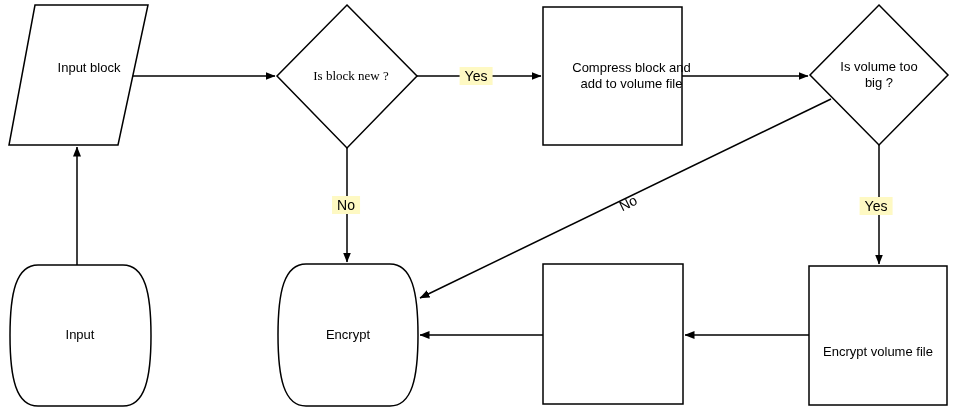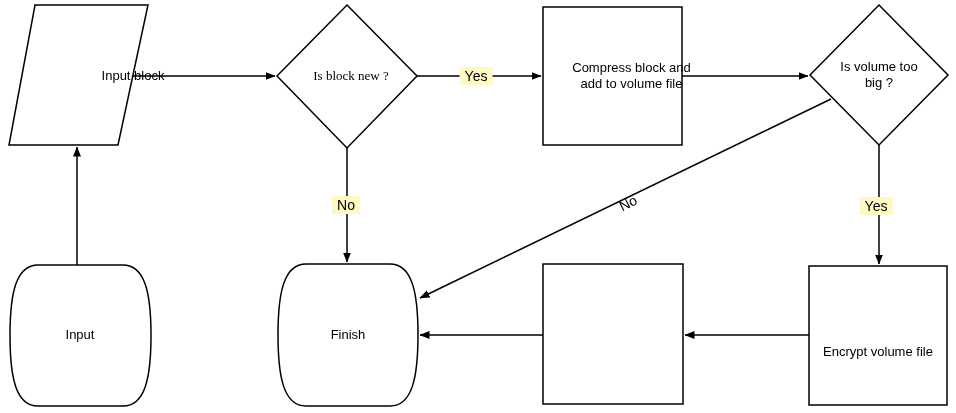--- a/index.html
+++ b/index.html
@@ -86,33 +86,33 @@
     <path class="shape" d="M 38 265 L 123 265 C 145 265 151 293 151 335.5
                            C 151 378 145 406 123 406 L 38 406
                            C 16 406 10 378 10 335.5 C 10 293 16 265 38 265 Z"></path>
     <path class="shape" d="M 306 264 L 390 264 C 412 264 418 292 418 335
                            C 418 378 412 406 390 406 L 306 406
                            C 284 406 278 378 278 335 C 278 292 284 264 306 264 Z"></path>
     <rect class="shape" x="543" y="264" width="140" height="140"></rect>
     <rect class="shape" x="809" y="266" width="138" height="139"></rect>
   </svg>
 
-  <div class="node-label" style="left:23px; top:60px; width:132px; height:32px;padding-left:44px;">Input block</div>
+  <div class="node-label" style="left:23px; top:52px; width:132px; height:32px;">Input block</div>
 
   <div class="node-label" style="left:296px; top:60px; width:110px; height:32px;font-family:Liberation Serif, serif;">Is block new ?</div>
 
   <div class="node-label" style="left:545px; top:7px; width:135px; height:138px;margin-left:19px;">Compress block and
 add to volume file</div>
 
   <div class="node-label" style="left:824px; top:42px; width:110px; height:66px;">Is volume too
 big ?</div>
 
   <div class="node-label" style="left:25px; top:319px; width:110px; height:32px;">Input</div>
 
-  <div class="node-label" style="left:293px; top:319px; width:110px; height:32px;">Finish</div>
+  <div class="node-label" style="left:293px; top:319px; width:110px; height:32px;">Encrypt</div>
 
 
   <div class="node-label" style="left:811px; top:276px; width:134px; height:152px;">Encrypt volume file</div>
 
   <div class="edge-label" style="left:476px; top:76px;">Yes</div>
 
   <div class="edge-label" style="left:346px; top:205px;">No</div>
 
   <div class="edge-label" style="left:876px; top:206px;">Yes</div>
 

